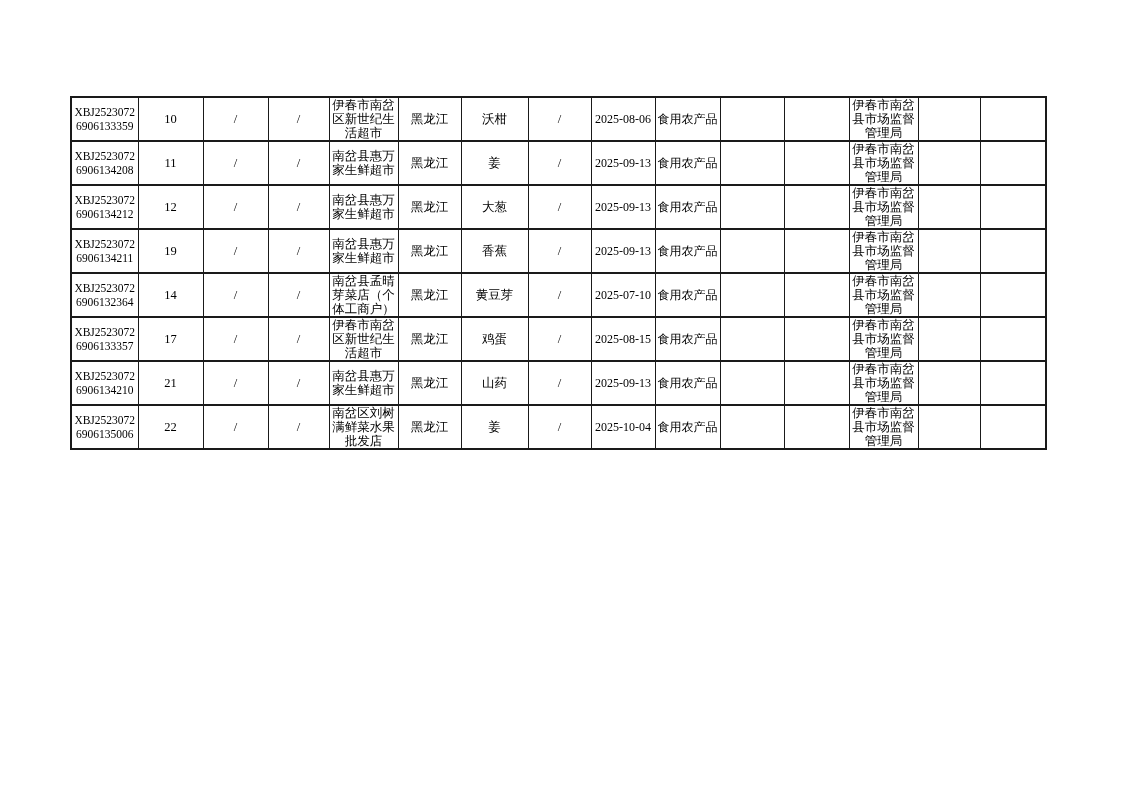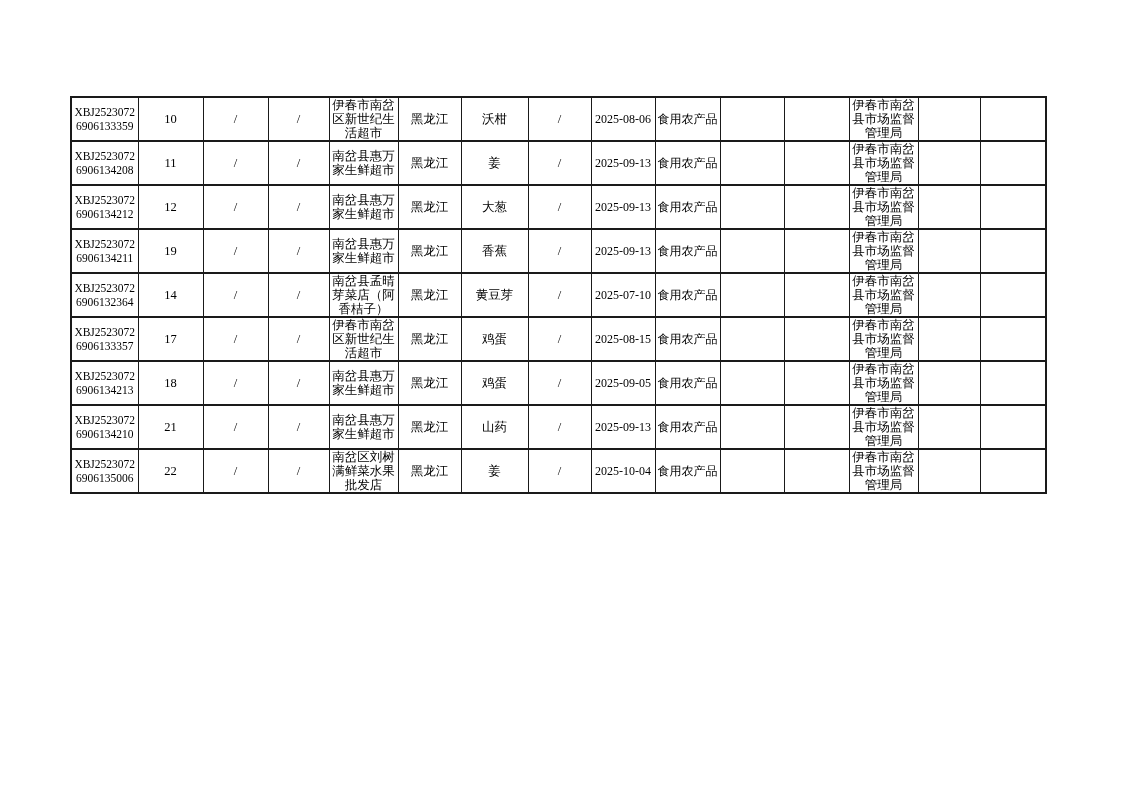--- a/index.html
+++ b/index.html
@@ -143,21 +143,21 @@
           <td></td>
           <td>伊春市南岔县市场监督管理局</td>
           <td></td>
           <td></td>
         </tr>
         <tr>
           <td>XBJ25230726906132364</td>
           <td>14</td>
           <td>/</td>
           <td>/</td>
-          <td>南岔县孟晴芽菜店（阿香桔子）</td>
+          <td>南岔县孟晴芽菜店（个体工商户）</td>
           <td>黑龙江</td>
           <td>黄豆芽</td>
           <td>/</td>
           <td>2025-07-10</td>
           <td>食用农产品</td>
           <td></td>
           <td></td>
           <td>伊春市南岔县市场监督管理局</td>
           <td></td>
           <td></td>
@@ -165,37 +165,20 @@
         <tr>
           <td>XBJ25230726906133357</td>
           <td>17</td>
           <td>/</td>
           <td>/</td>
           <td>伊春市南岔区新世纪生活超市</td>
           <td>黑龙江</td>
           <td>鸡蛋</td>
           <td>/</td>
           <td>2025-08-15</td>
-          <td>食用农产品</td>
-          <td></td>
-          <td></td>
-          <td>伊春市南岔县市场监督管理局</td>
-          <td></td>
-          <td></td>
-        </tr>
-        <tr>
-          <td>XBJ25230726906134213</td>
-          <td>18</td>
-          <td>/</td>
-          <td>/</td>
-          <td>南岔县惠万家生鲜超市</td>
-          <td>黑龙江</td>
-          <td>鸡蛋</td>
-          <td>/</td>
-          <td>2025-09-05</td>
           <td>食用农产品</td>
           <td></td>
           <td></td>
           <td>伊春市南岔县市场监督管理局</td>
           <td></td>
           <td></td>
         </tr>
         <tr>
           <td>XBJ25230726906134210</td>
           <td>21</td>

